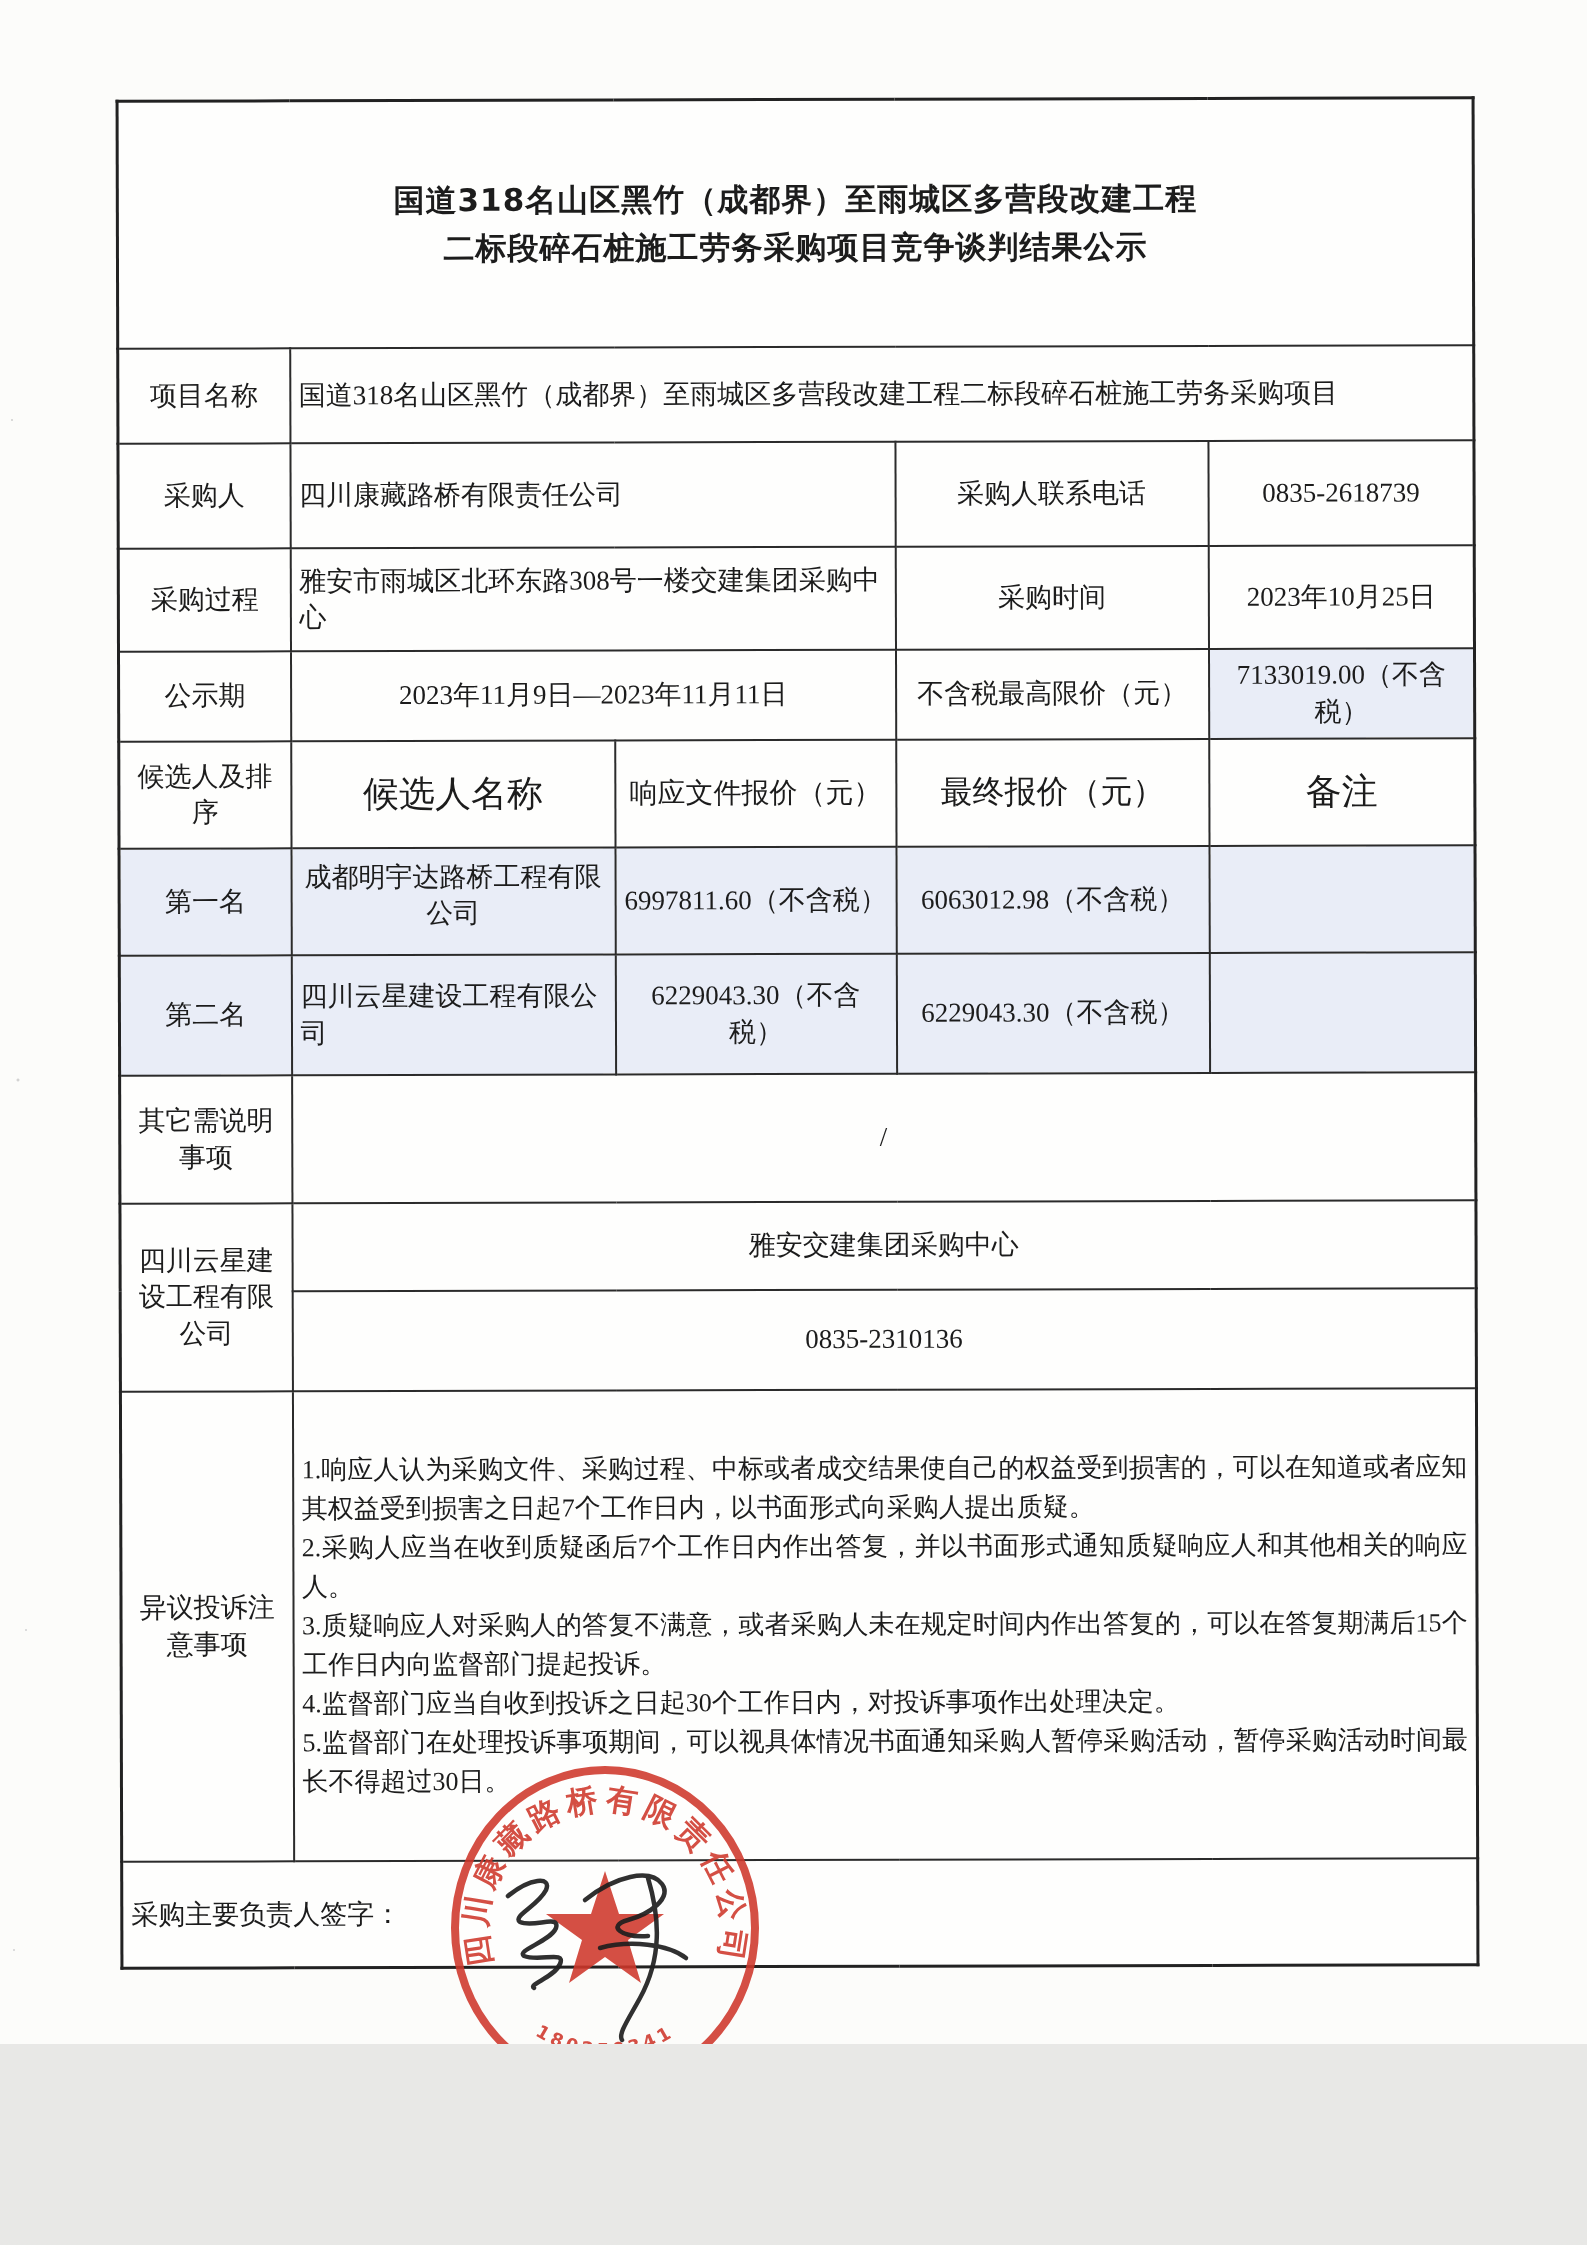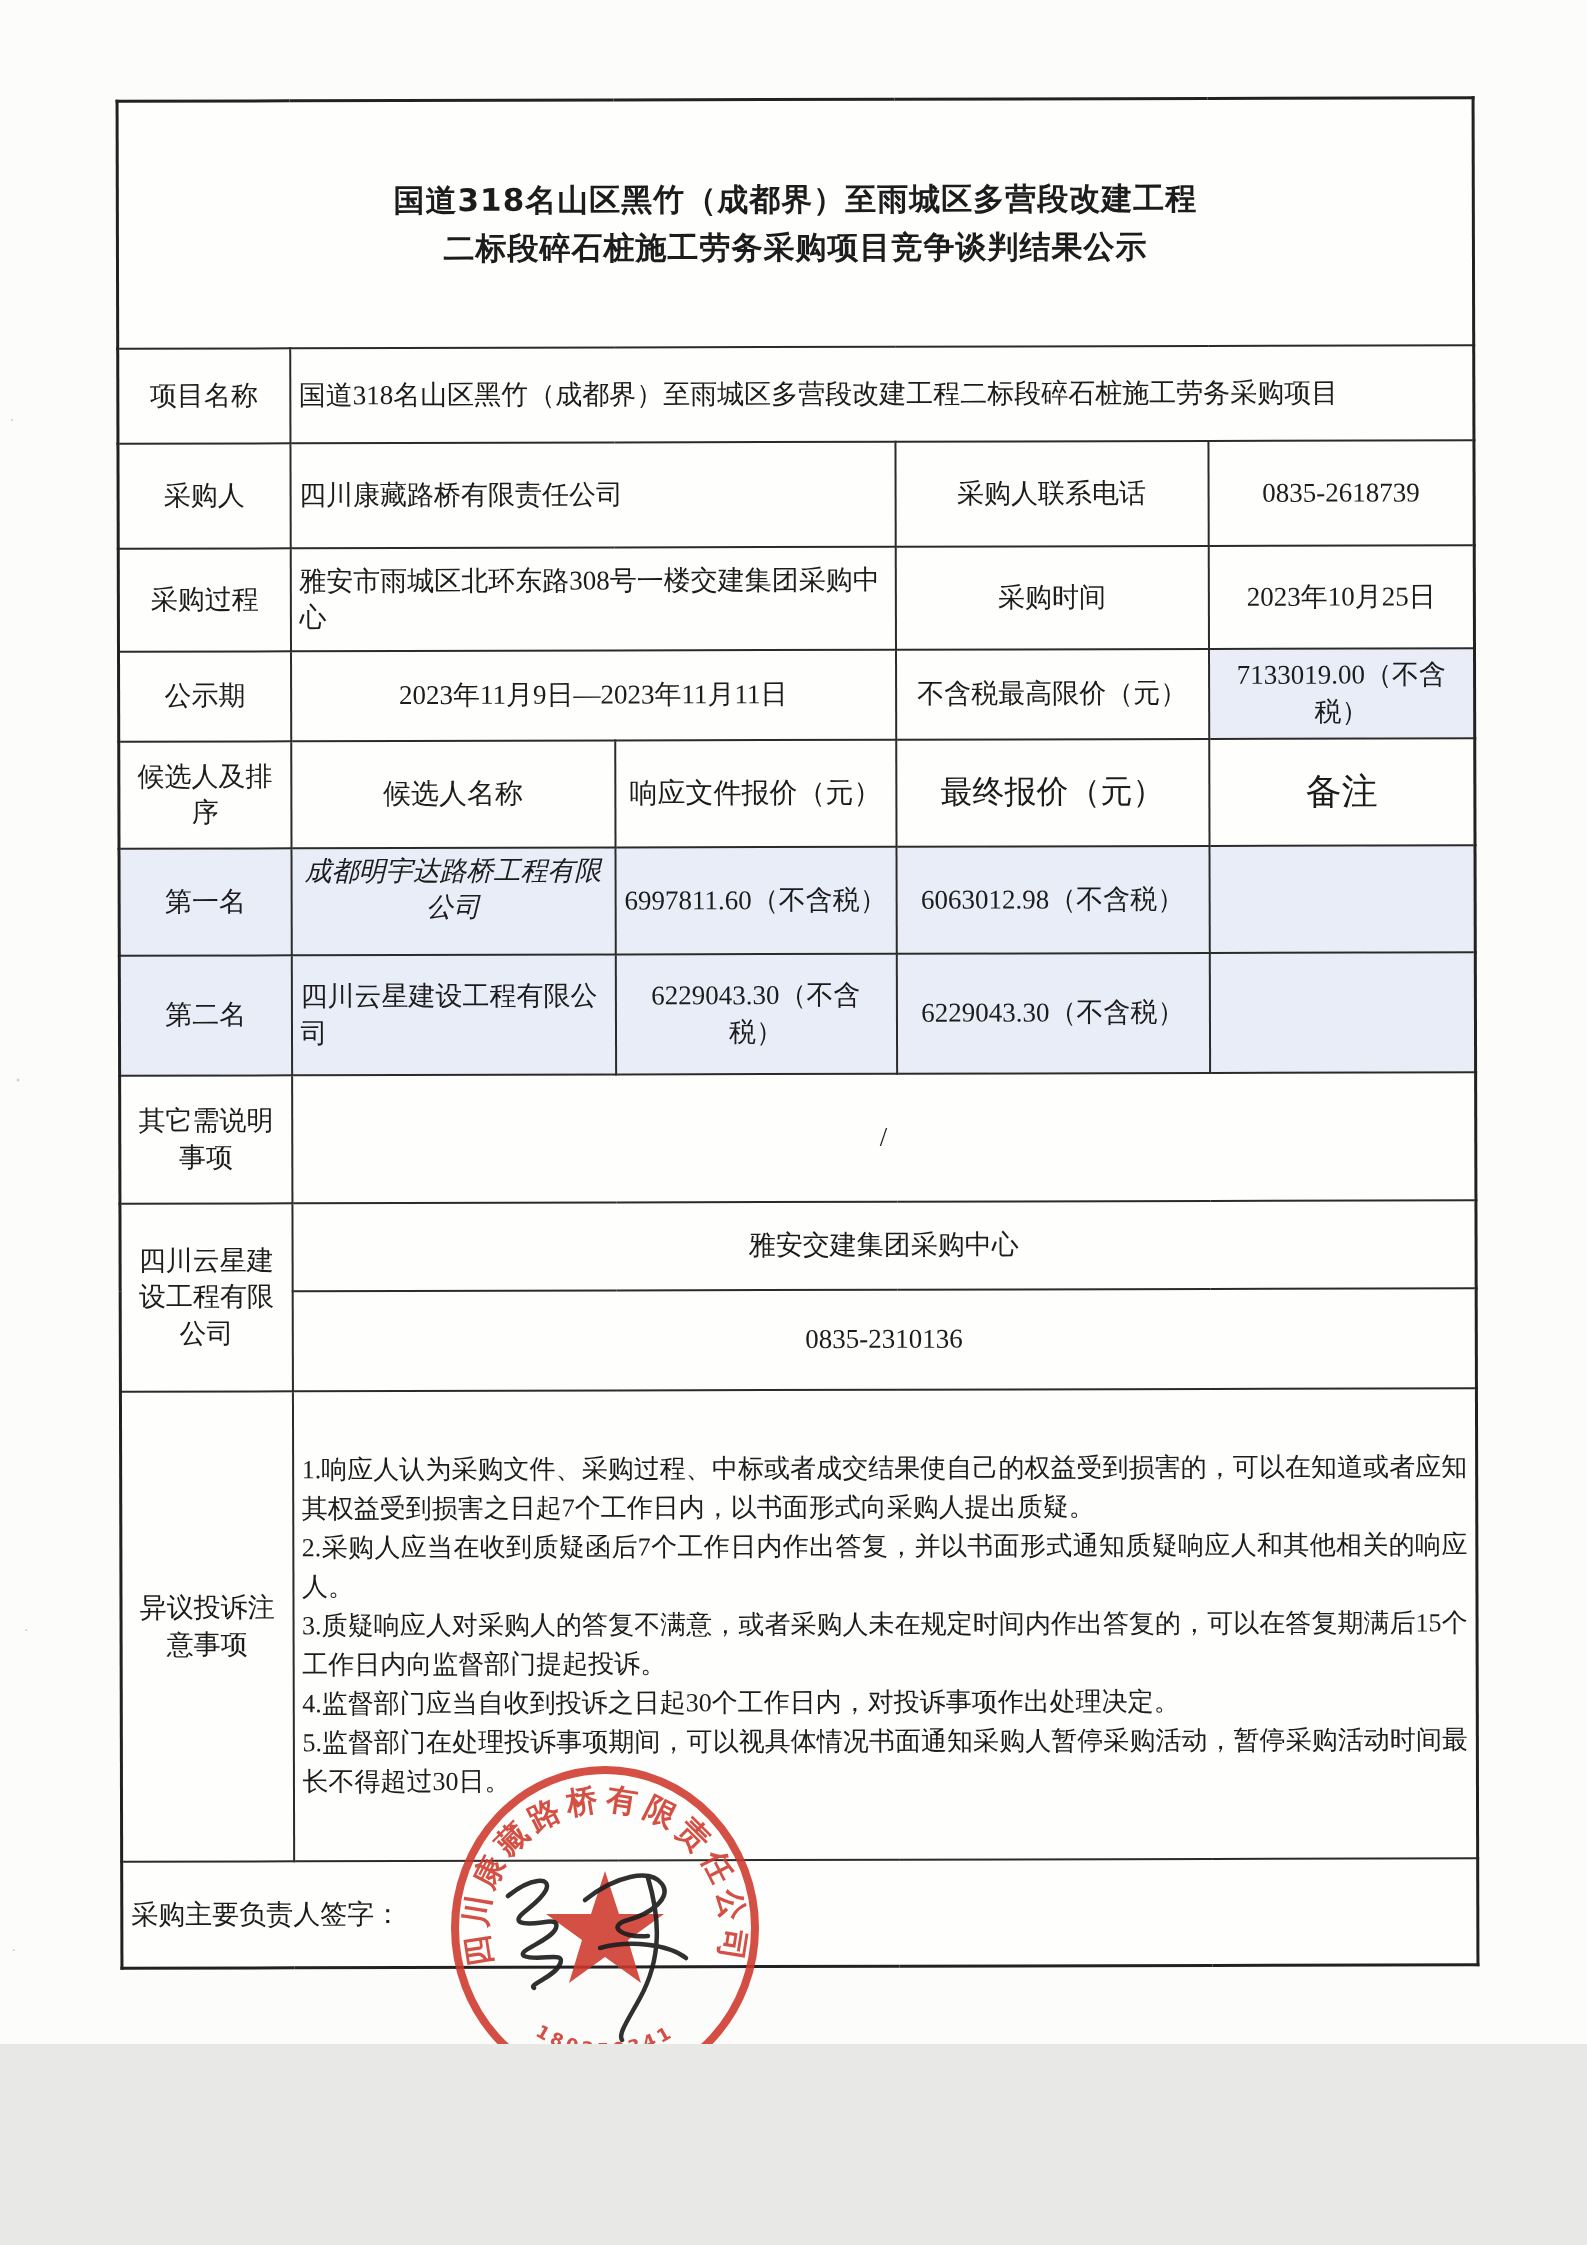--- a/index.html
+++ b/index.html
@@ -104,29 +104,29 @@
 
     <tr class="r5">
       <td class="lab">公示期</td>
       <td class="val-center" colspan="2">2023年11月9日—2023年11月11日</td>
       <td class="val-center">不含税最高限价（元）</td>
       <td class="val-center tint">7133019.00（不含税）</td>
     </tr>
 
     <tr class="r6">
       <td class="lab-left">候选人及排序</td>
-      <td class="val-center" style="font-size:28px">候选人名称</td>
+      <td class="val-center" style="font-size:36px">候选人名称</td>
       <td class="val-center" style="font-size:28px">响应文件报价（元）</td>
       <td class="val-center" style="font-size:32px">最终报价（元）</td>
       <td class="val-center" style="font-size:36px">备注</td>
     </tr>
 
     <tr class="r7">
       <td class="lab tint">第一名</td>
-      <td class="val-center tint" style="vertical-align:top;padding-top:4px;font-style:italic;">成都明宇达路桥工程有限公司</td>
+      <td class="val-center tint" style="vertical-align:top;padding-top:10px;">成都明宇达路桥工程有限公司</td>
       <td class="val-center tint">6997811.60（不含税）</td>
       <td class="val-center tint">6063012.98（不含税）</td>
       <td class="val-center tint"></td>
     </tr>
 
     <tr class="r8">
       <td class="lab tint">第二名</td>
       <td class="val-left tint">四川云星建设工程有限公司</td>
       <td class="val-center tint">6229043.30（不含税）</td>
       <td class="val-center tint">6229043.30（不含税）</td>

